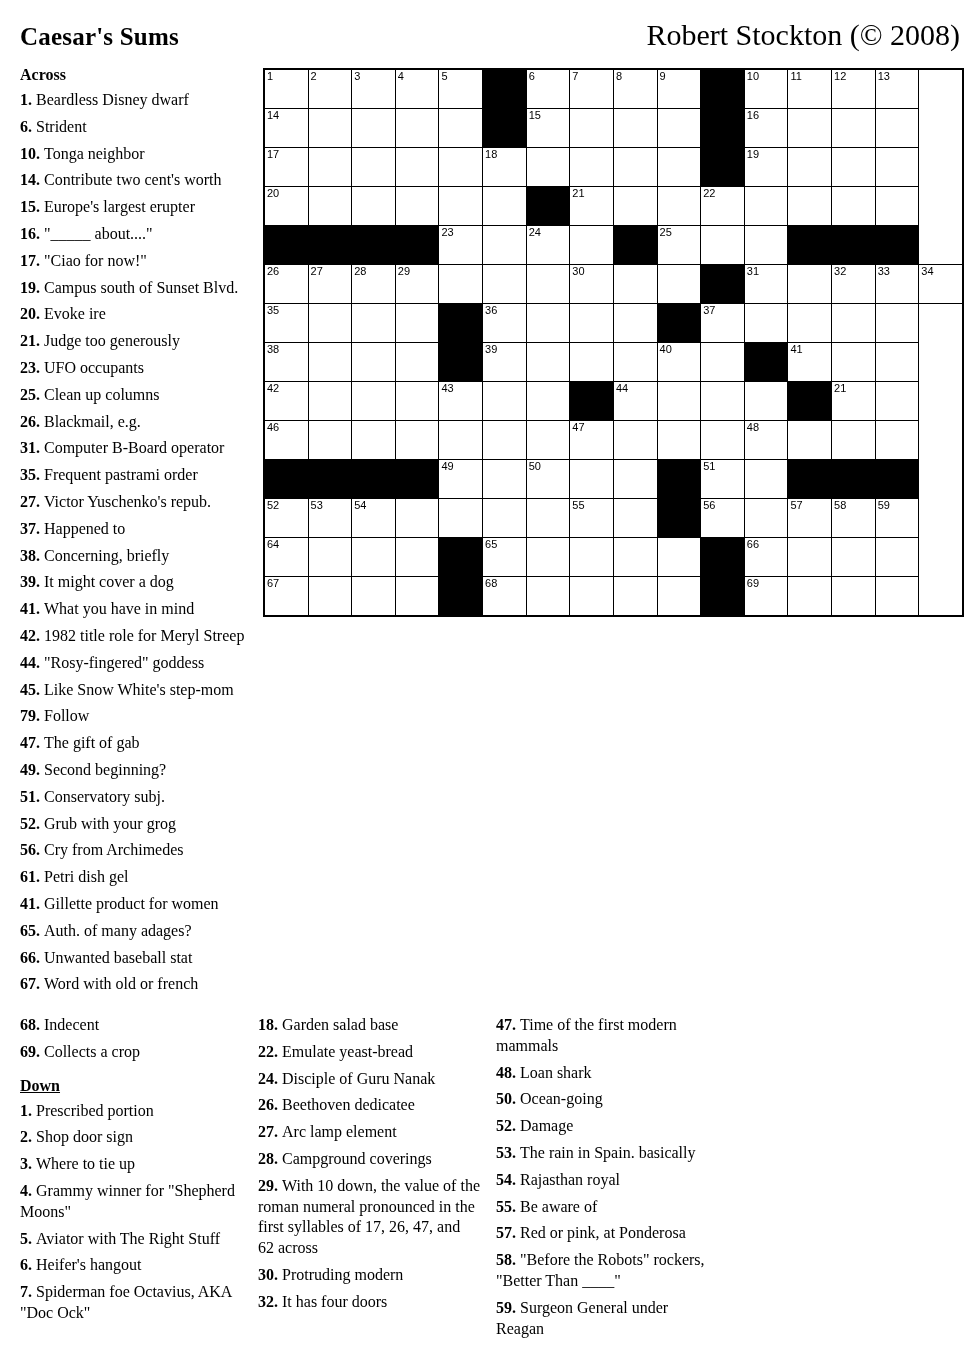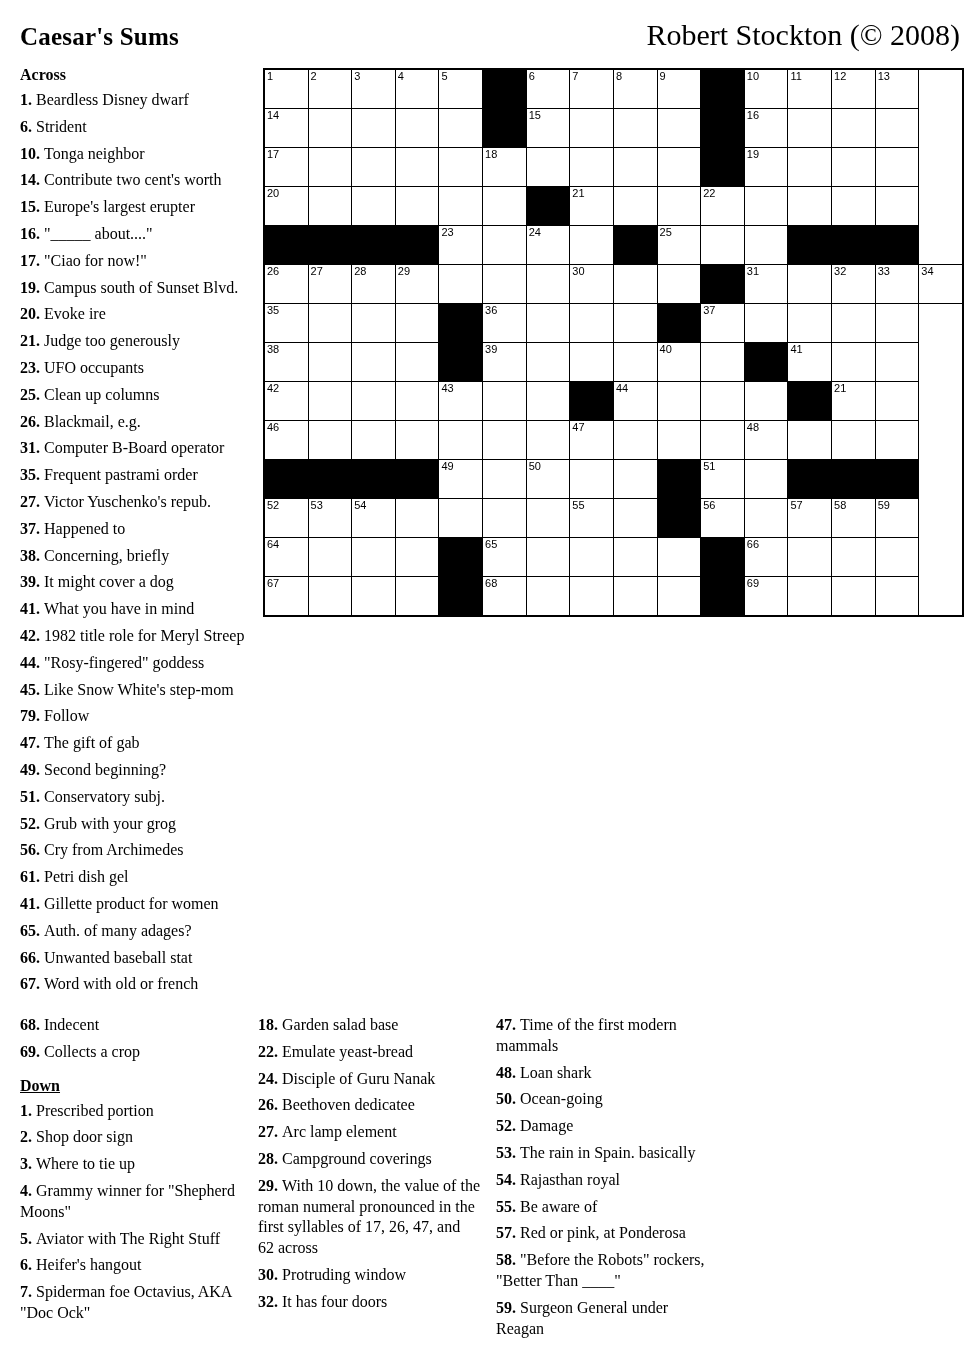--- a/index.html
+++ b/index.html
@@ -552,21 +552,21 @@
     </div>
     <div class="col col-2">
       <div id="down-col-2">
           <div class="clue"><b>18. </b><span>Garden salad base</span></div>
           <div class="clue"><b>22. </b><span>Emulate yeast-bread</span></div>
           <div class="clue"><b>24. </b><span>Disciple of Guru Nanak</span></div>
           <div class="clue"><b>26. </b><span>Beethoven dedicatee</span></div>
           <div class="clue"><b>27. </b><span>Arc lamp element</span></div>
           <div class="clue"><b>28. </b><span>Campground coverings</span></div>
           <div class="clue"><b>29. </b><span>With 10 down, the value of the roman numeral pronounced in the first syllables of 17, 26, 47, and 62 across</span></div>
-          <div class="clue"><b>30. </b><span>Protruding window</span></div>
+          <div class="clue"><b>30. </b><span>Protruding modern</span></div>
           <div class="clue"><b>32. </b><span>It has four doors</span></div>
         </div>
     </div>
     <div class="col col-3">
       <div id="down-col-3">
           <div class="clue"><b>47. </b><span>Time of the first modern mammals</span></div>
           <div class="clue"><b>48. </b><span>Loan shark</span></div>
           <div class="clue"><b>50. </b><span>Ocean-going</span></div>
           <div class="clue"><b>52. </b><span>Damage</span></div>
           <div class="clue"><b>53. </b><span>The rain in Spain. basically</span></div>

